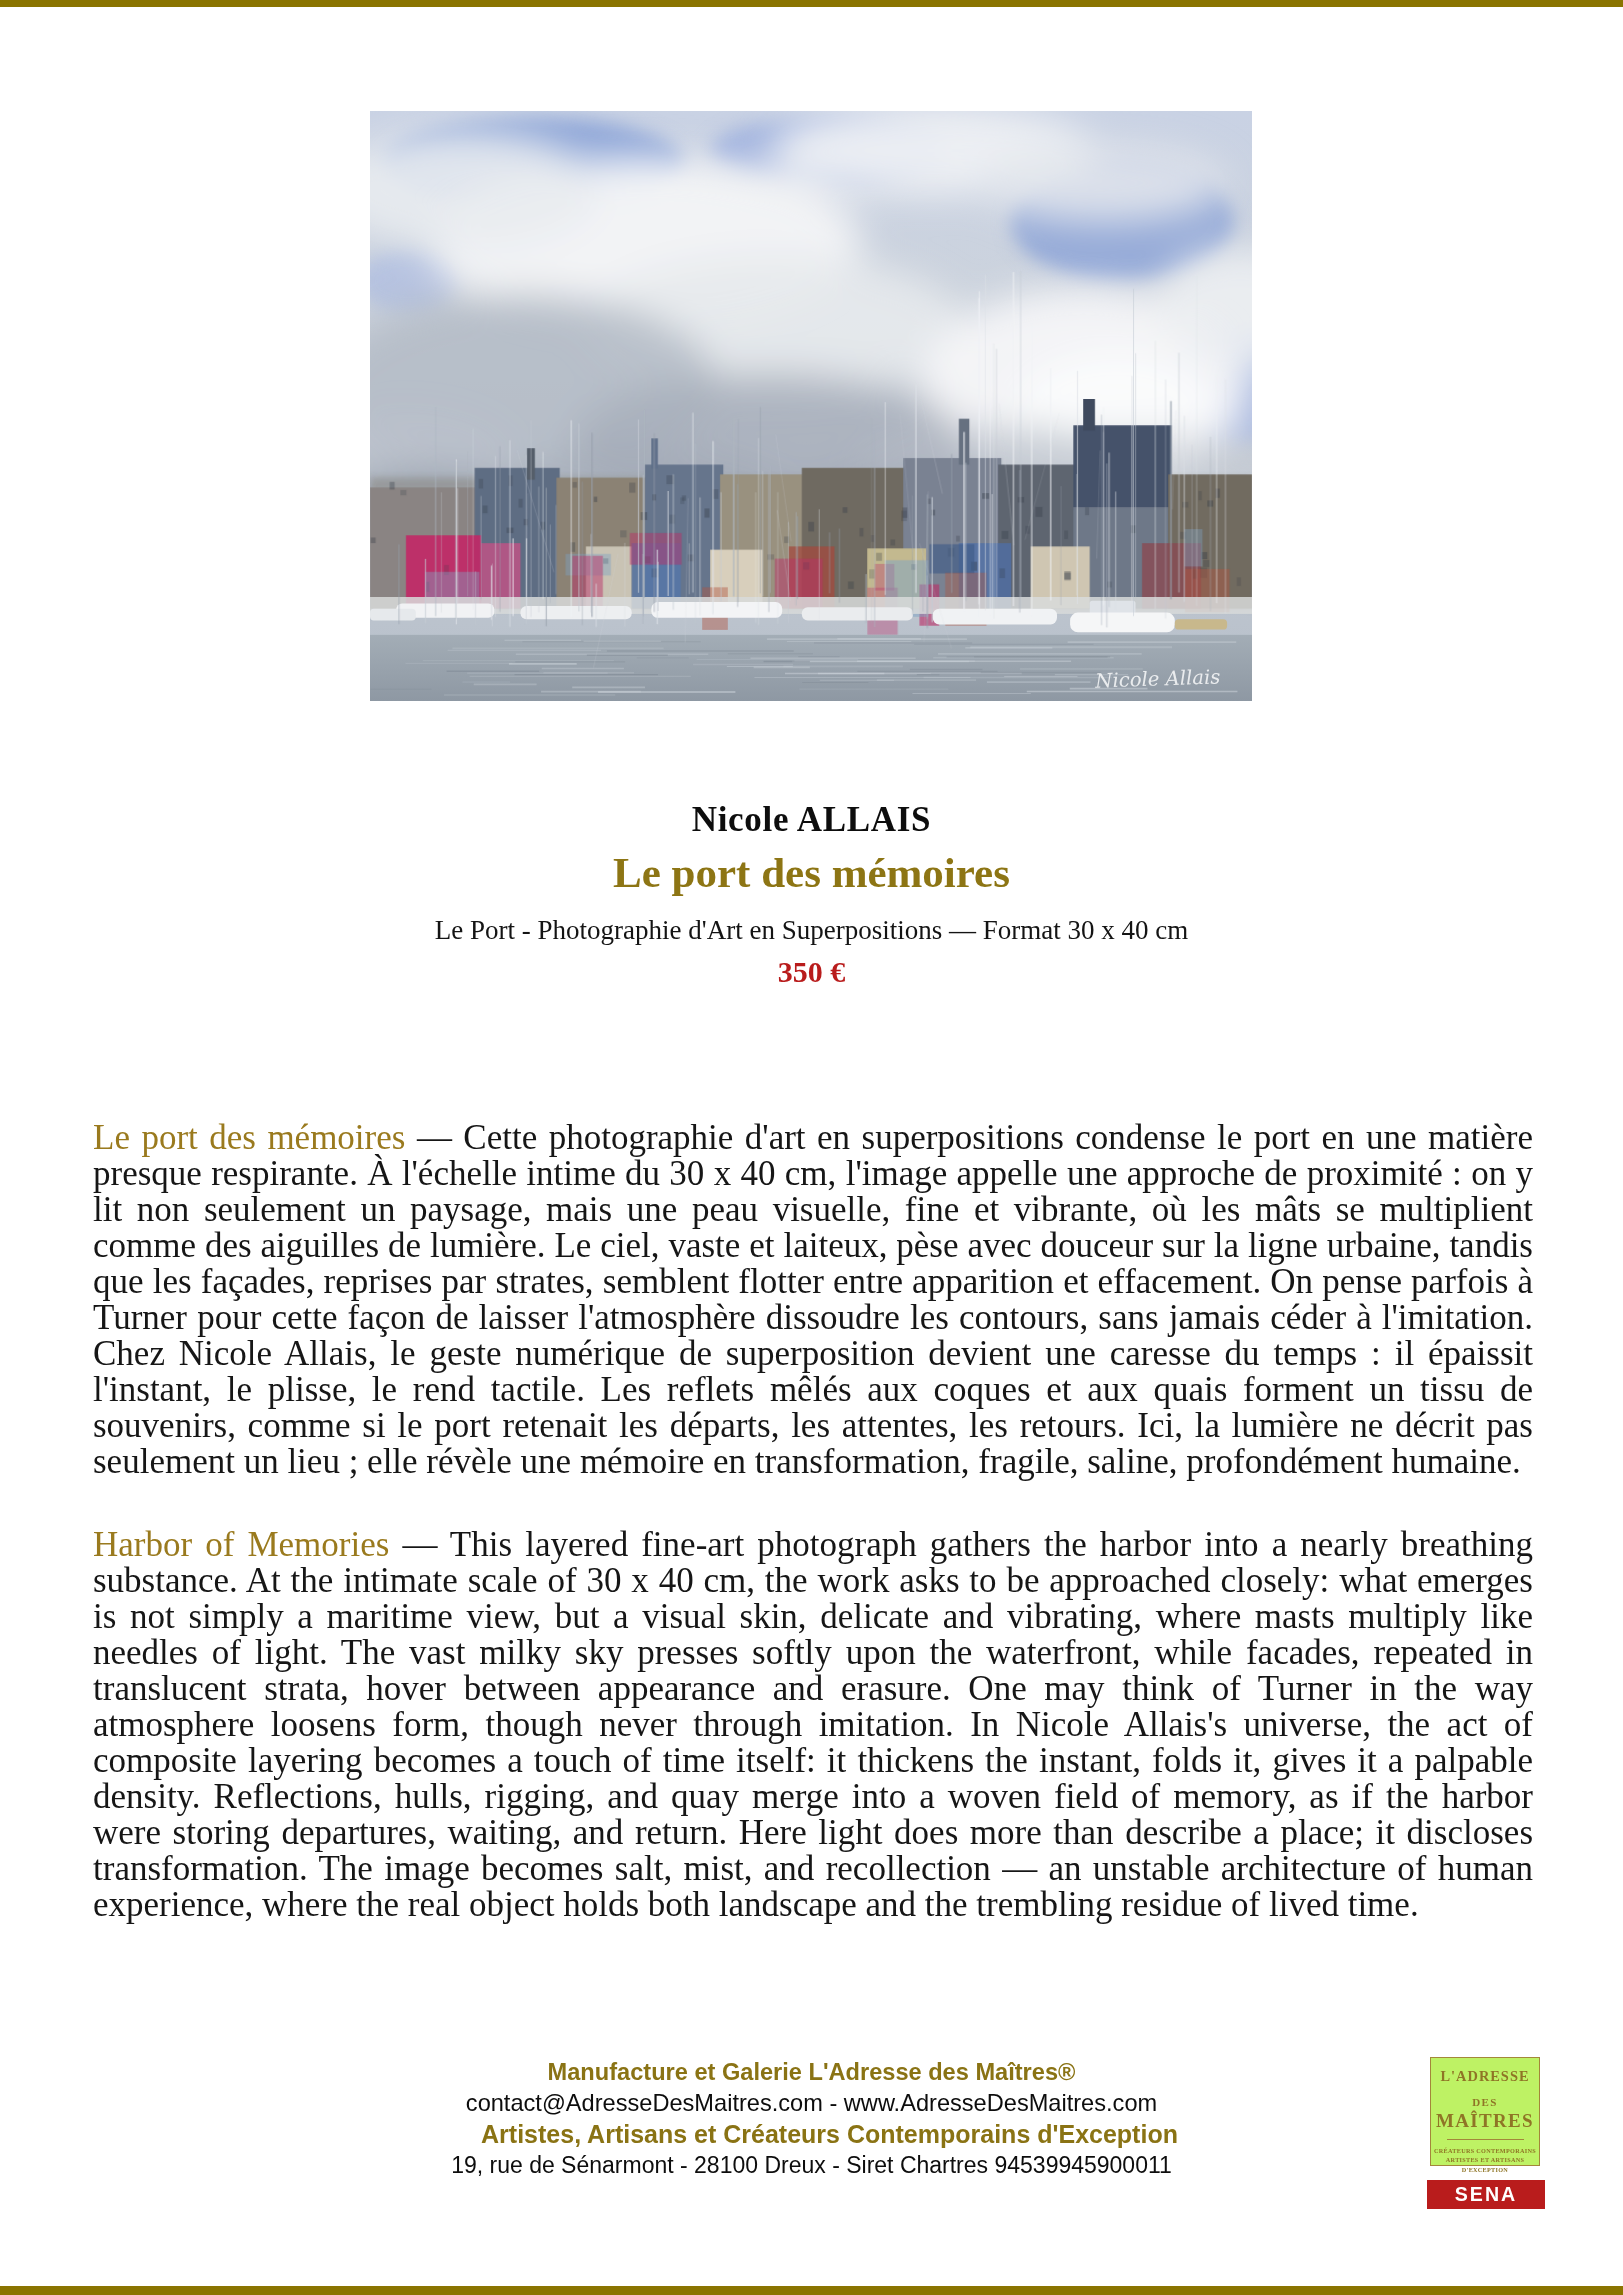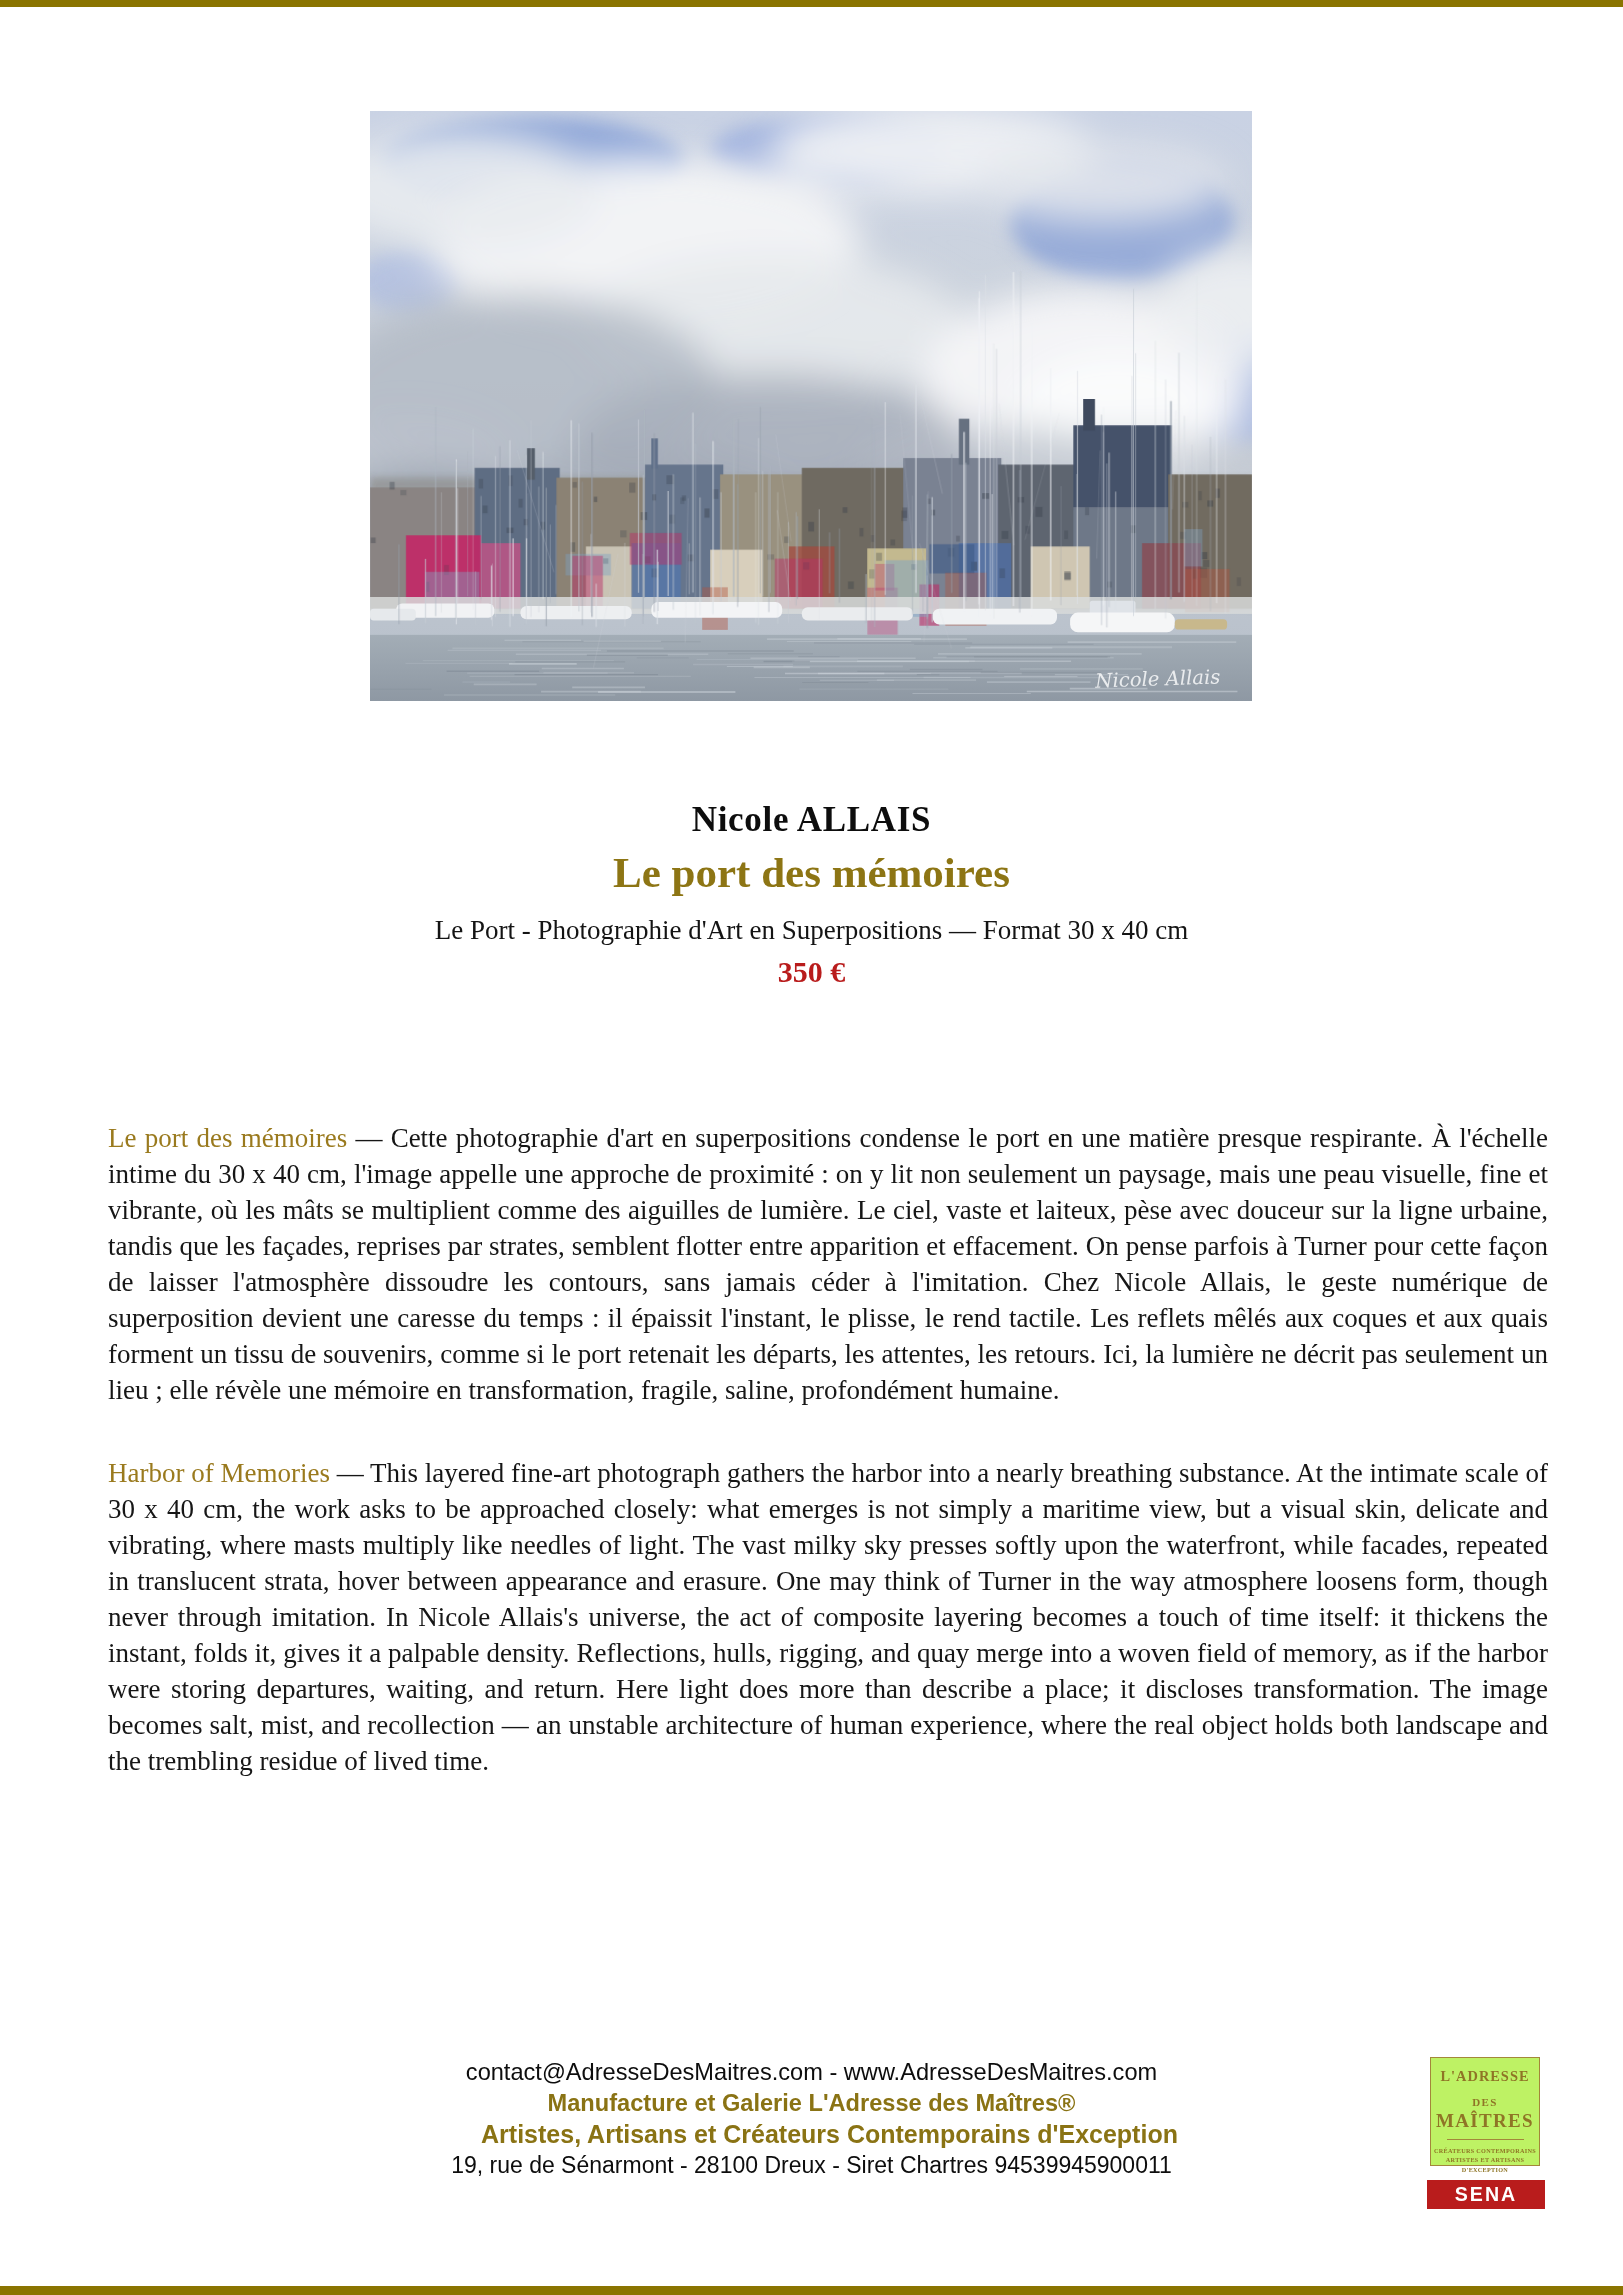--- a/index.html
+++ b/index.html
@@ -11,22 +11,22 @@
 
   .photo{position:absolute;left:370px;top:111px;width:882px;height:590px;}
   .photo svg{display:block;width:100%;height:100%;}
 
   .headline{position:absolute;left:0;width:1623px;text-align:center;}
   .artist{top:800px;font-size:35px;font-weight:bold;color:#0d0d0d;letter-spacing:0.7px;}
   .title{top:848px;font-size:43px;font-weight:bold;color:#8d7514;}
   .subtitle{top:915px;font-size:27px;color:#141414;}
   .price{top:955px;font-size:30px;font-weight:bold;color:#b91c1c;}
 
-  .bodytext{position:absolute;left:108px;top:1120px;width:1440px;
-            font-size:27px;line-height:36px;text-align:justify;color:#161616;}
+  .bodytext{position:absolute;left:93px;top:1120px;width:1440px;
+            font-size:35px;line-height:36px;text-align:justify;color:#161616;}
   .para{margin:0;}
   .para + .para{margin-top:47px;}
   .lead{color:#9a7a1e;}
 
   .footer{position:absolute;left:0;top:2057px;width:1623px;text-align:center;
           font-family:"Liberation Sans", sans-serif;}
   .f-line{line-height:31px;}
   .f1{font-size:23.6px;font-weight:bold;color:#8a7314;}
   .f2{font-size:23.6px;color:#0d0d0d;}
   .f3{font-size:25px;font-weight:bold;color:#8a7314;padding-left:36px;}
@@ -446,22 +446,22 @@
   <div class="headline title">Le port des mémoires</div>
   <div class="headline subtitle">Le Port - Photographie d'Art en Superpositions — Format 30 x 40 cm</div>
   <div class="headline price">350 €</div>
 
   <div class="bodytext">
     <p class="para"><span class="lead">Le port des mémoires</span><span> — </span><span>Cette photographie d'art en superpositions condense le port en une matière presque respirante. À l'échelle intime du 30 x 40 cm, l'image appelle une approche de proximité : on y lit non seulement un paysage, mais une peau visuelle, fine et vibrante, où les mâts se multiplient comme des aiguilles de lumière. Le ciel, vaste et laiteux, pèse avec douceur sur la ligne urbaine, tandis que les façades, reprises par strates, semblent flotter entre apparition et effacement. On pense parfois à Turner pour cette façon de laisser l'atmosphère dissoudre les contours, sans jamais céder à l'imitation. Chez Nicole Allais, le geste numérique de superposition devient une caresse du temps : il épaissit l'instant, le plisse, le rend tactile. Les reflets mêlés aux coques et aux quais forment un tissu de souvenirs, comme si le port retenait les départs, les attentes, les retours. Ici, la lumière ne décrit pas seulement un lieu ; elle révèle une mémoire en transformation, fragile, saline, profondément humaine.</span></p>
     <p class="para"><span class="lead">Harbor of Memories</span><span> — </span><span>This layered fine-art photograph gathers the harbor into a nearly breathing substance. At the intimate scale of 30 x 40 cm, the work asks to be approached closely: what emerges is not simply a maritime view, but a visual skin, delicate and vibrating, where masts multiply like needles of light. The vast milky sky presses softly upon the waterfront, while facades, repeated in translucent strata, hover between appearance and erasure. One may think of Turner in the way atmosphere loosens form, though never through imitation. In Nicole Allais's universe, the act of composite layering becomes a touch of time itself: it thickens the instant, folds it, gives it a palpable density. Reflections, hulls, rigging, and quay merge into a woven field of memory, as if the harbor were storing departures, waiting, and return. Here light does more than describe a place; it discloses transformation. The image becomes salt, mist, and recollection — an unstable architecture of human experience, where the real object holds both landscape and the trembling residue of lived time.</span></p>
   </div>
 
   <div class="footer">
+    <div class="f-line f1">Manufacture et Galerie L'Adresse des Maîtres®</div>
     <div class="f-line f2">contact@AdresseDesMaitres.com - www.AdresseDesMaitres.com</div>
-    <div class="f-line f1">Manufacture et Galerie L'Adresse des Maîtres®</div>
     <div class="f-line f3">Artistes, Artisans et Créateurs Contemporains d'Exception</div>
     <div class="f-line f4">19, rue de Sénarmont - 28100 Dreux - Siret Chartres 94539945900011</div>
   </div>
 
   <div class="logo">
     <div class="logo-l1">L'ADRESSE</div>
     <div class="logo-l2">DES</div>
     <div class="logo-l3">MAÎTRES</div>
     <div class="logo-divider"></div>
     <div class="logo-small">CRÉATEURS CONTEMPORAINS</div>

